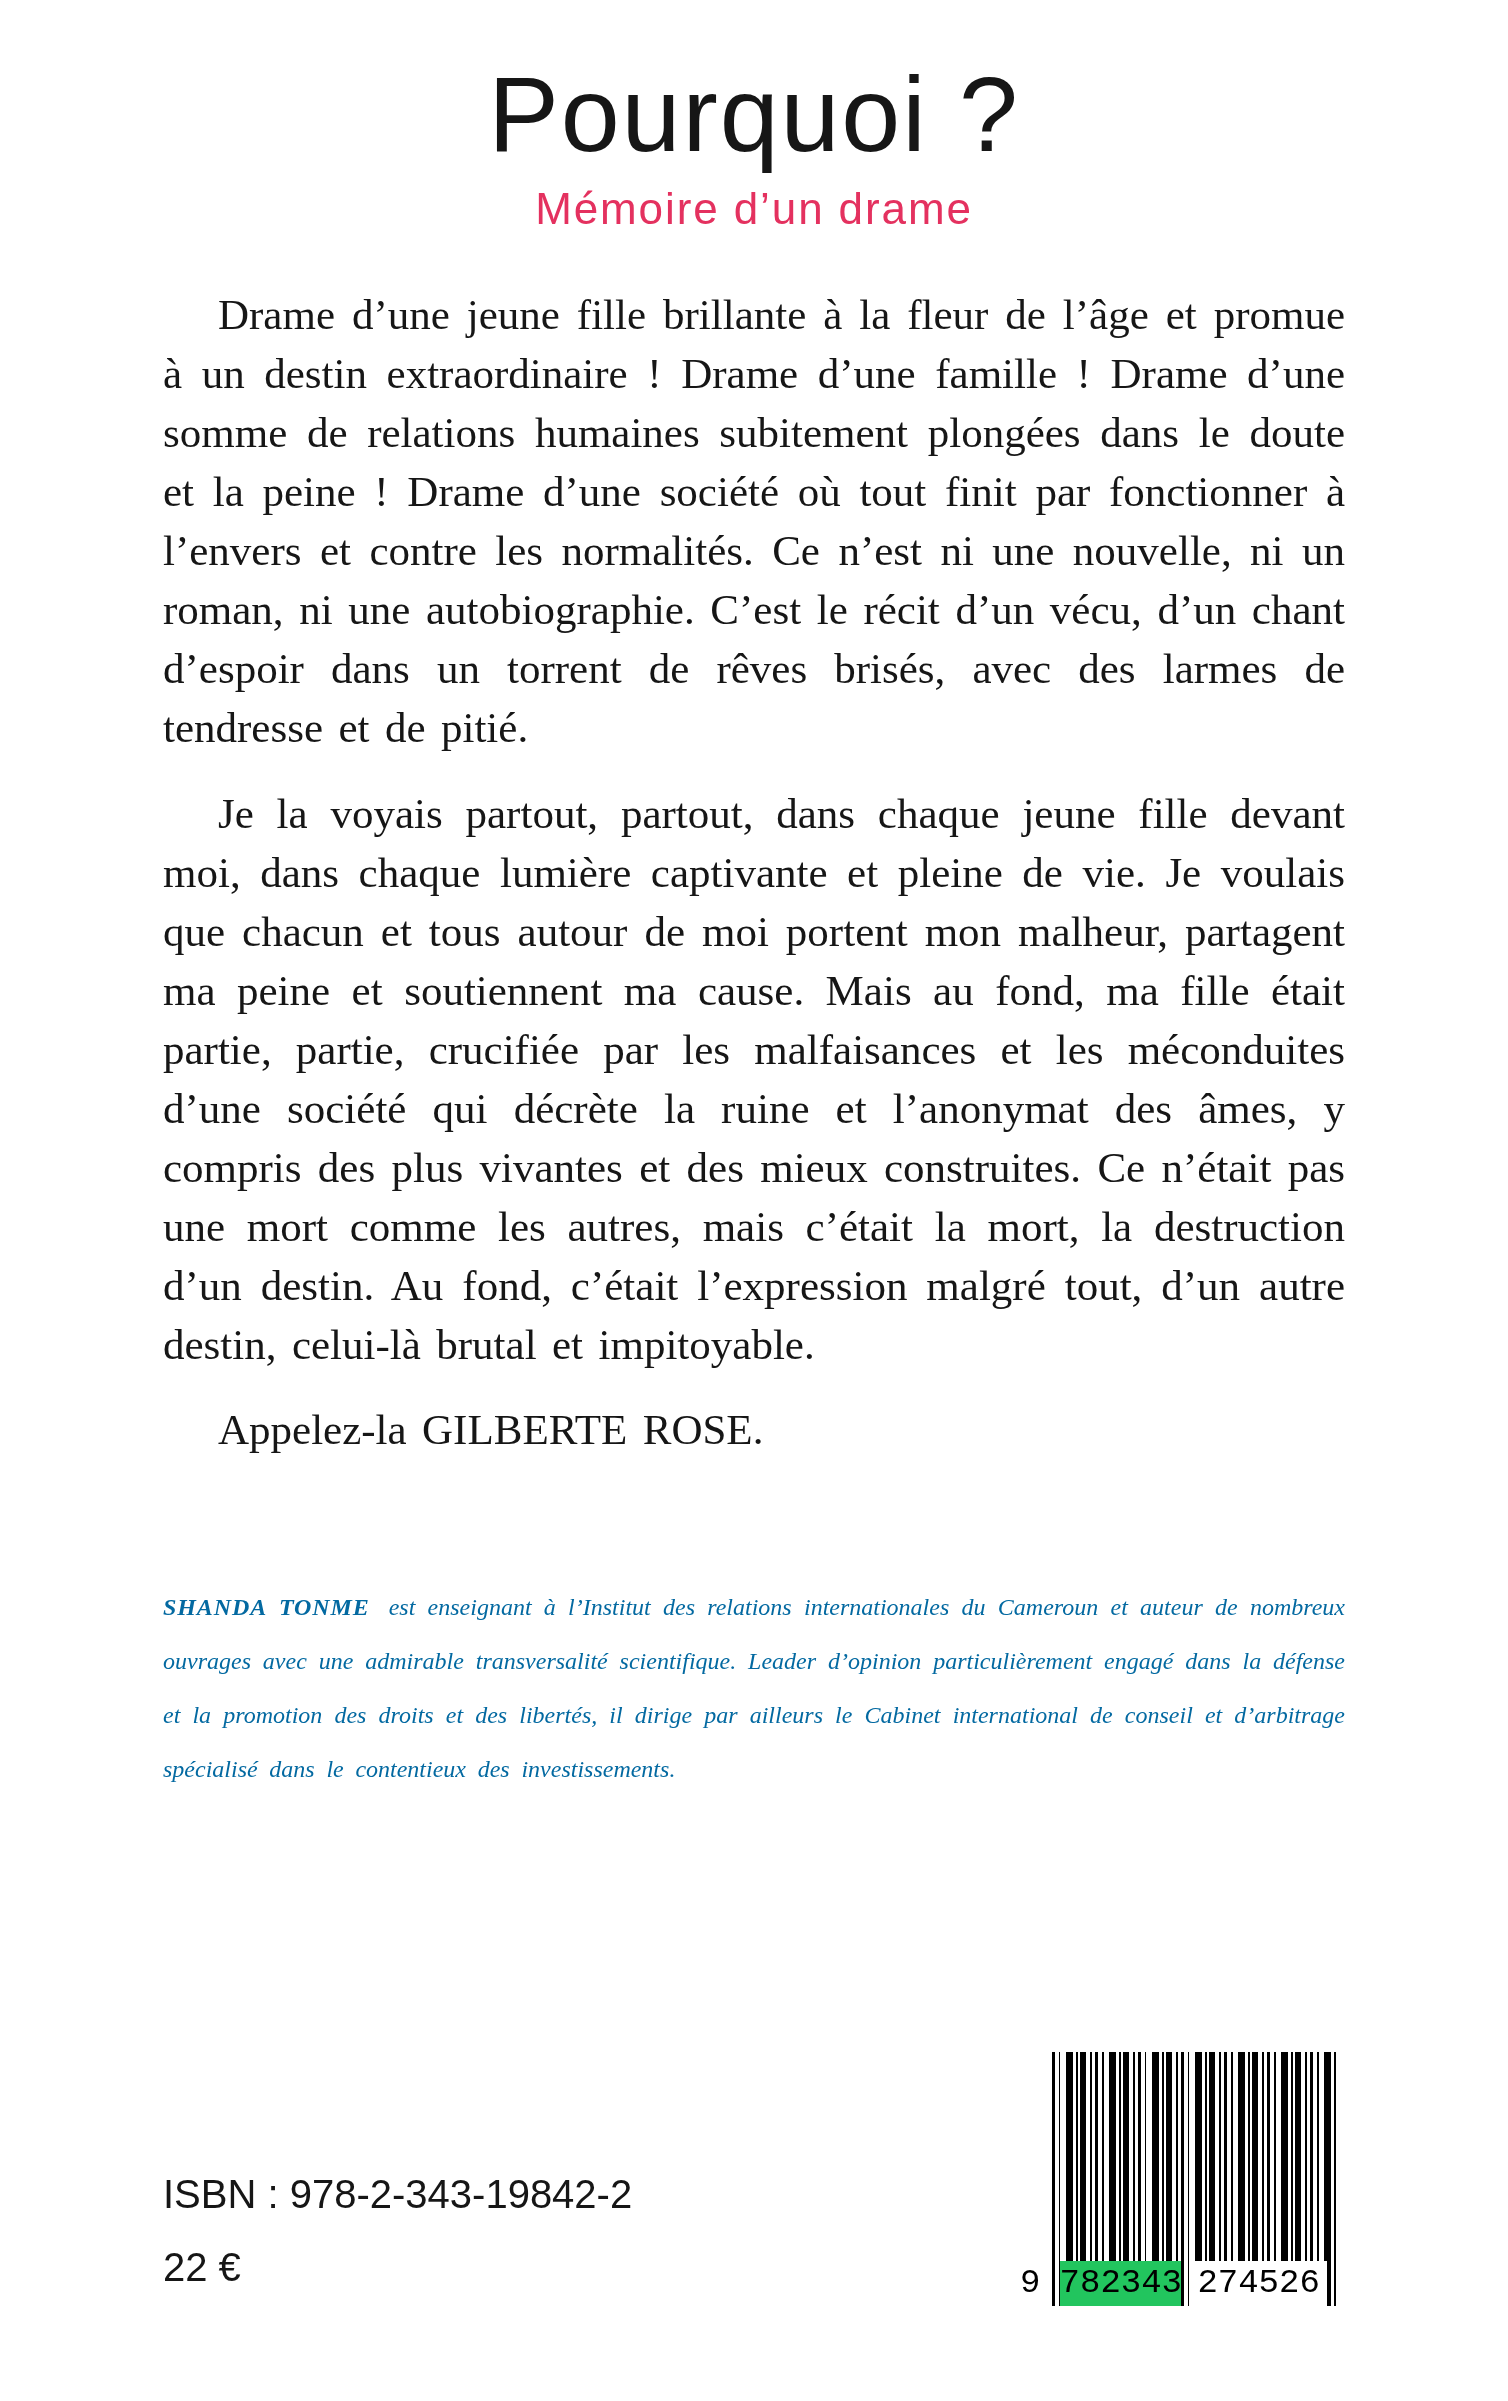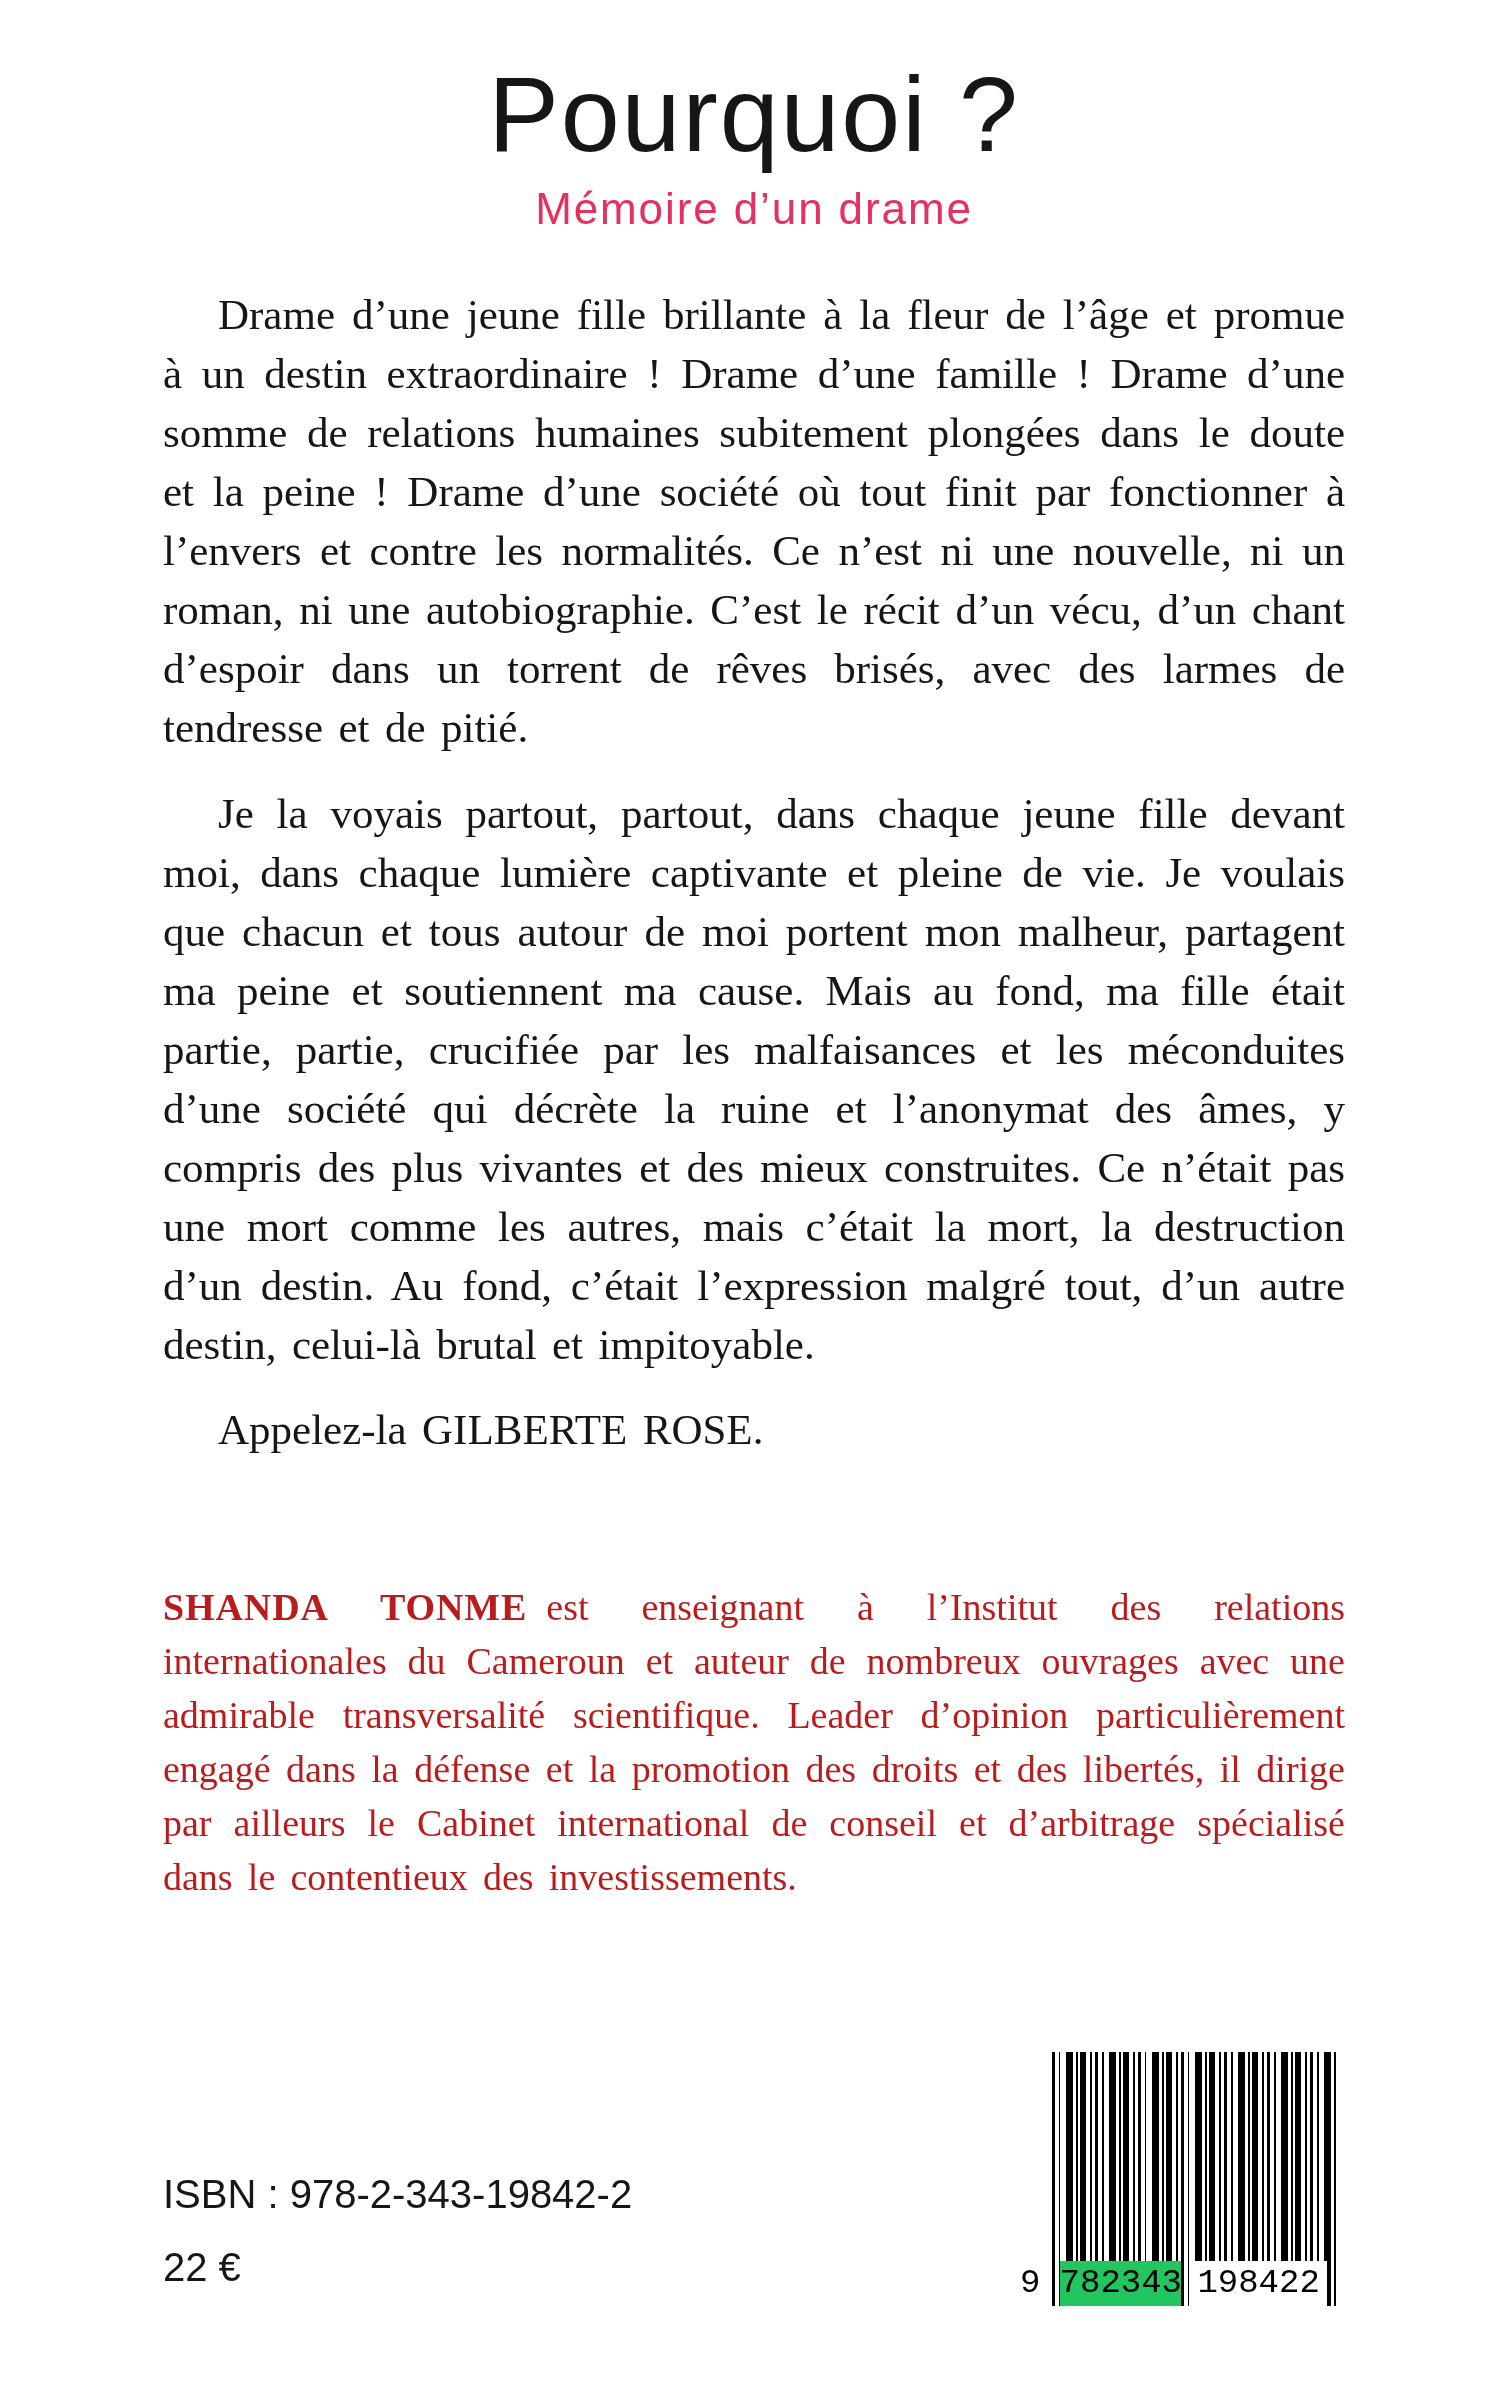--- a/index.html
+++ b/index.html
@@ -49,25 +49,26 @@
   }
   .synopsis p {
     margin: 0 0 26.5px 0;
     text-indent: 55px;
   }
   .synopsis p.call-line {
     margin-top: 3px;
   }
   .bio {
     margin-top: 121px;
-    font-size: 38px;
+    font-size: 24px;
     line-height: 54px;
+    font-style: italic;
     text-align: justify;
     word-spacing: 5.7px;
-    color: #b91c1c;
+    color: #0369a1;
   }
   .bio .bio-name {
     font-weight: 700;
     letter-spacing: 0.9px;
     margin-right: 19px;
   }
   .credit {
     position: absolute;
     left: 163px;
     top: 2035px;
@@ -168,17 +169,17 @@
   <div class="isbn-block">
     <div class="isbn">ISBN : 978-2-343-19842-2</div>
     <div class="price">22 €</div>
   </div>
 
   <div class="barcode">
     <div class="bars"></div>
     <div class="digits">
       <span class="d-left">9</span>
       <span class="d-mid">782343</span>
-      <span class="d-right">198422</span>
+      <span class="d-right">274526</span>
     </div>
   </div>
 </div>
 
 
 </body></html>

